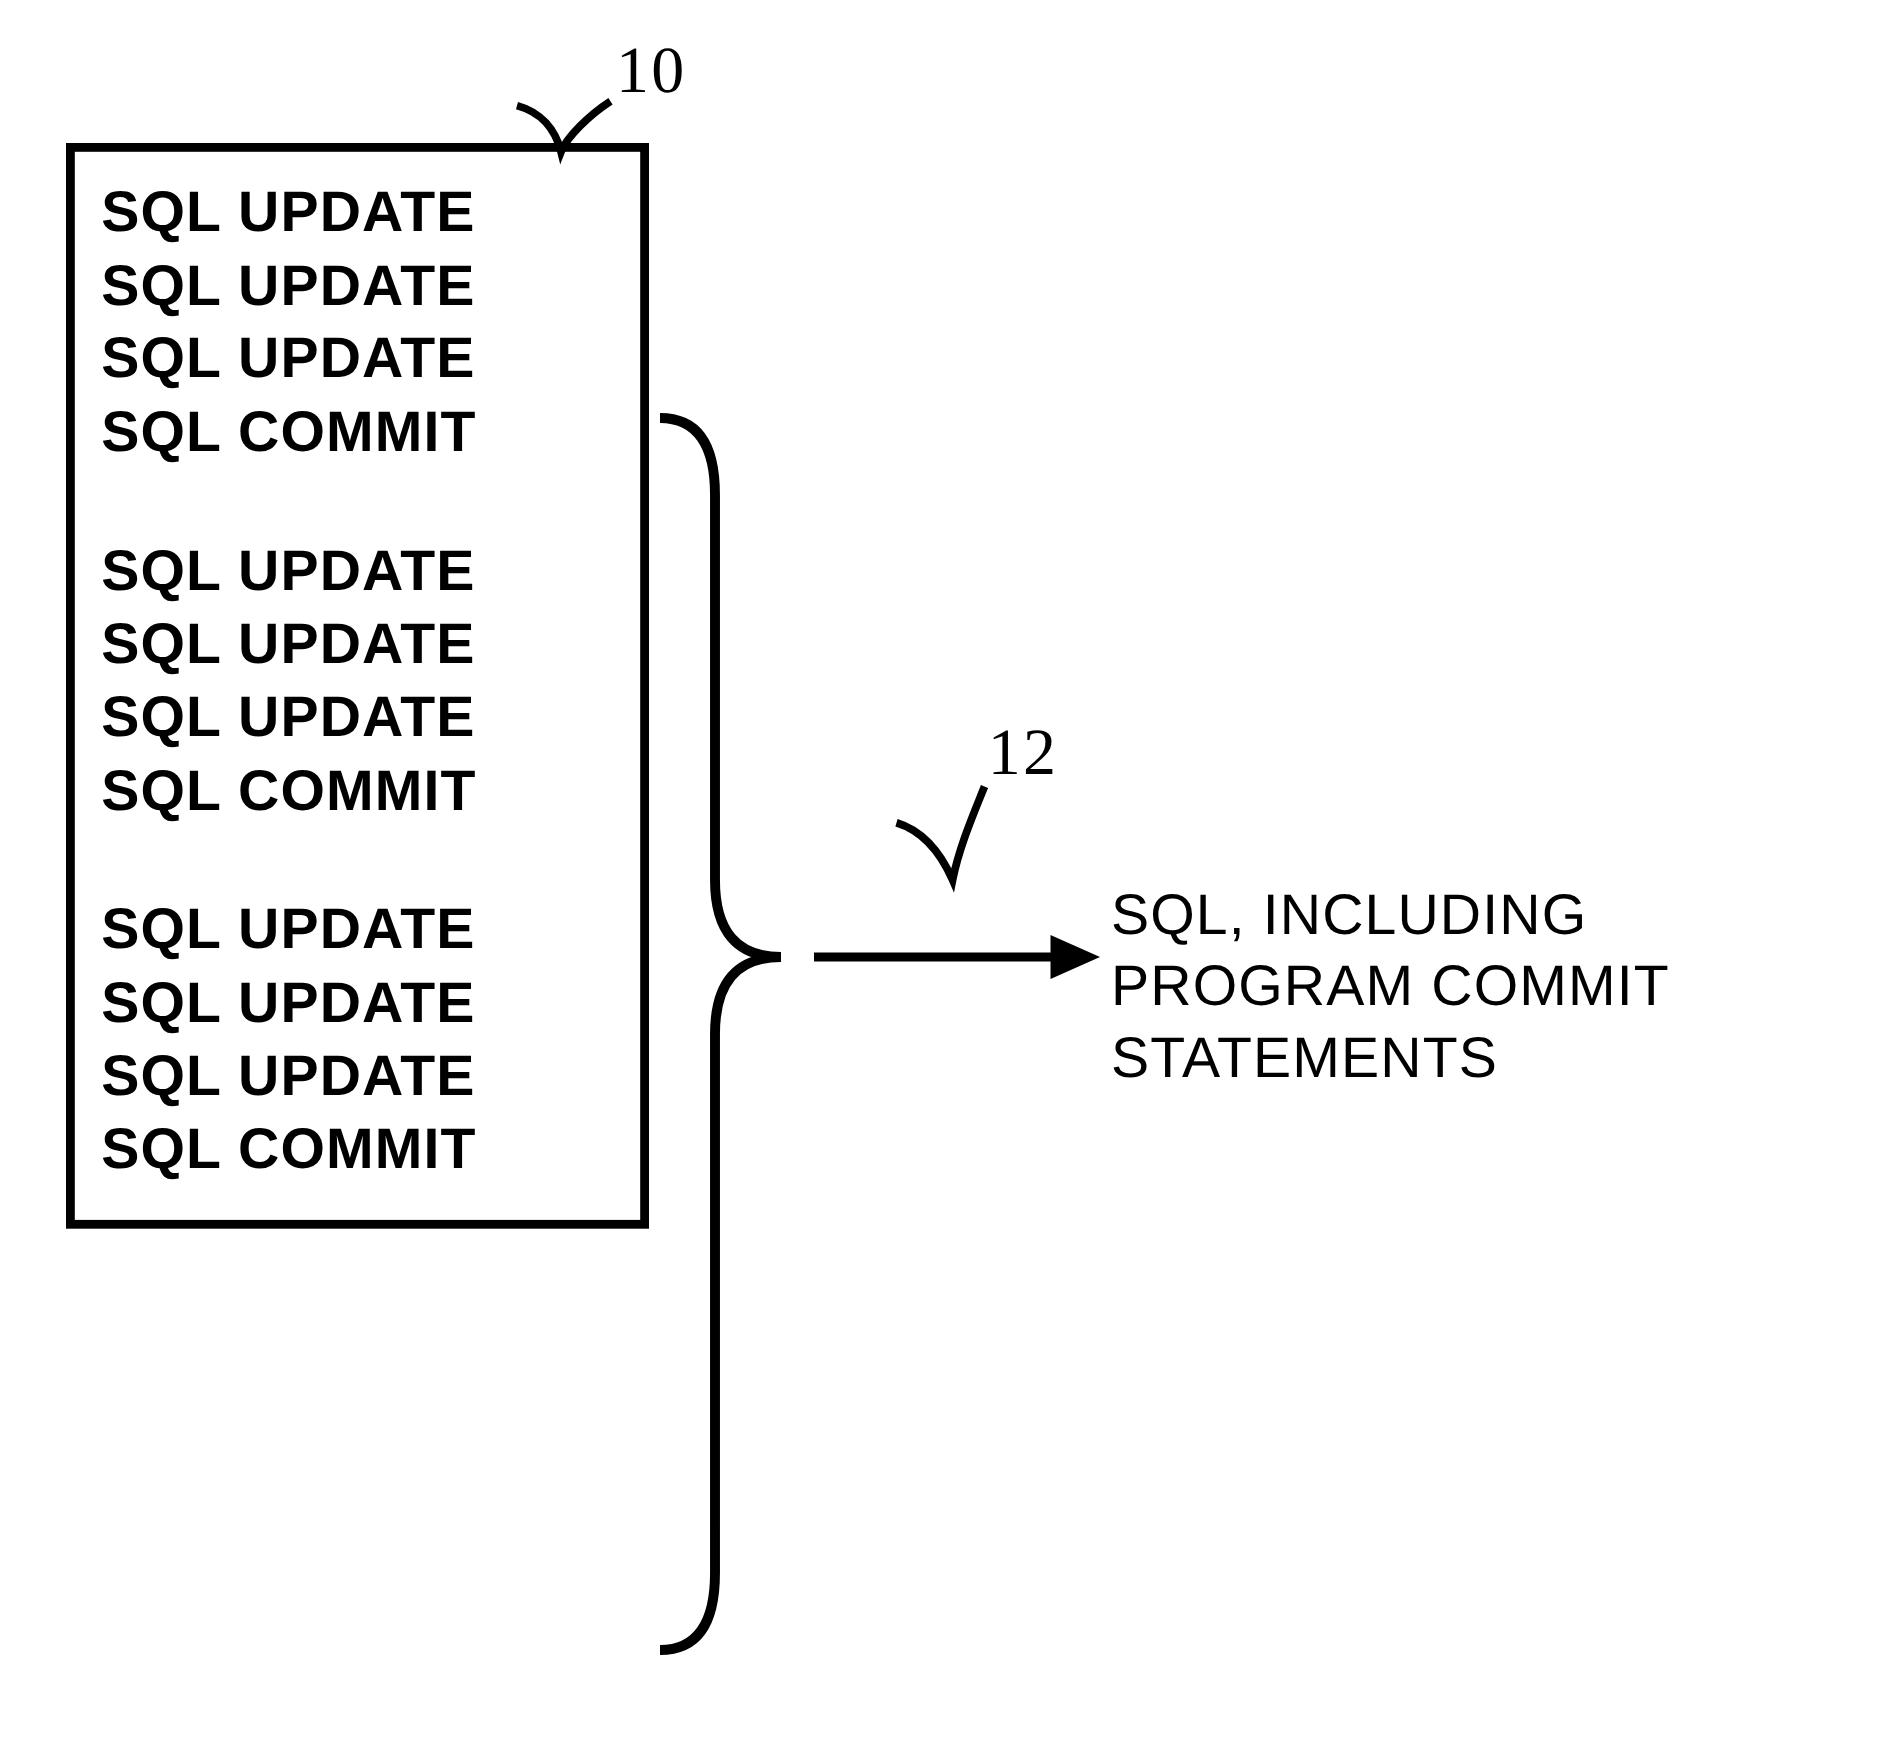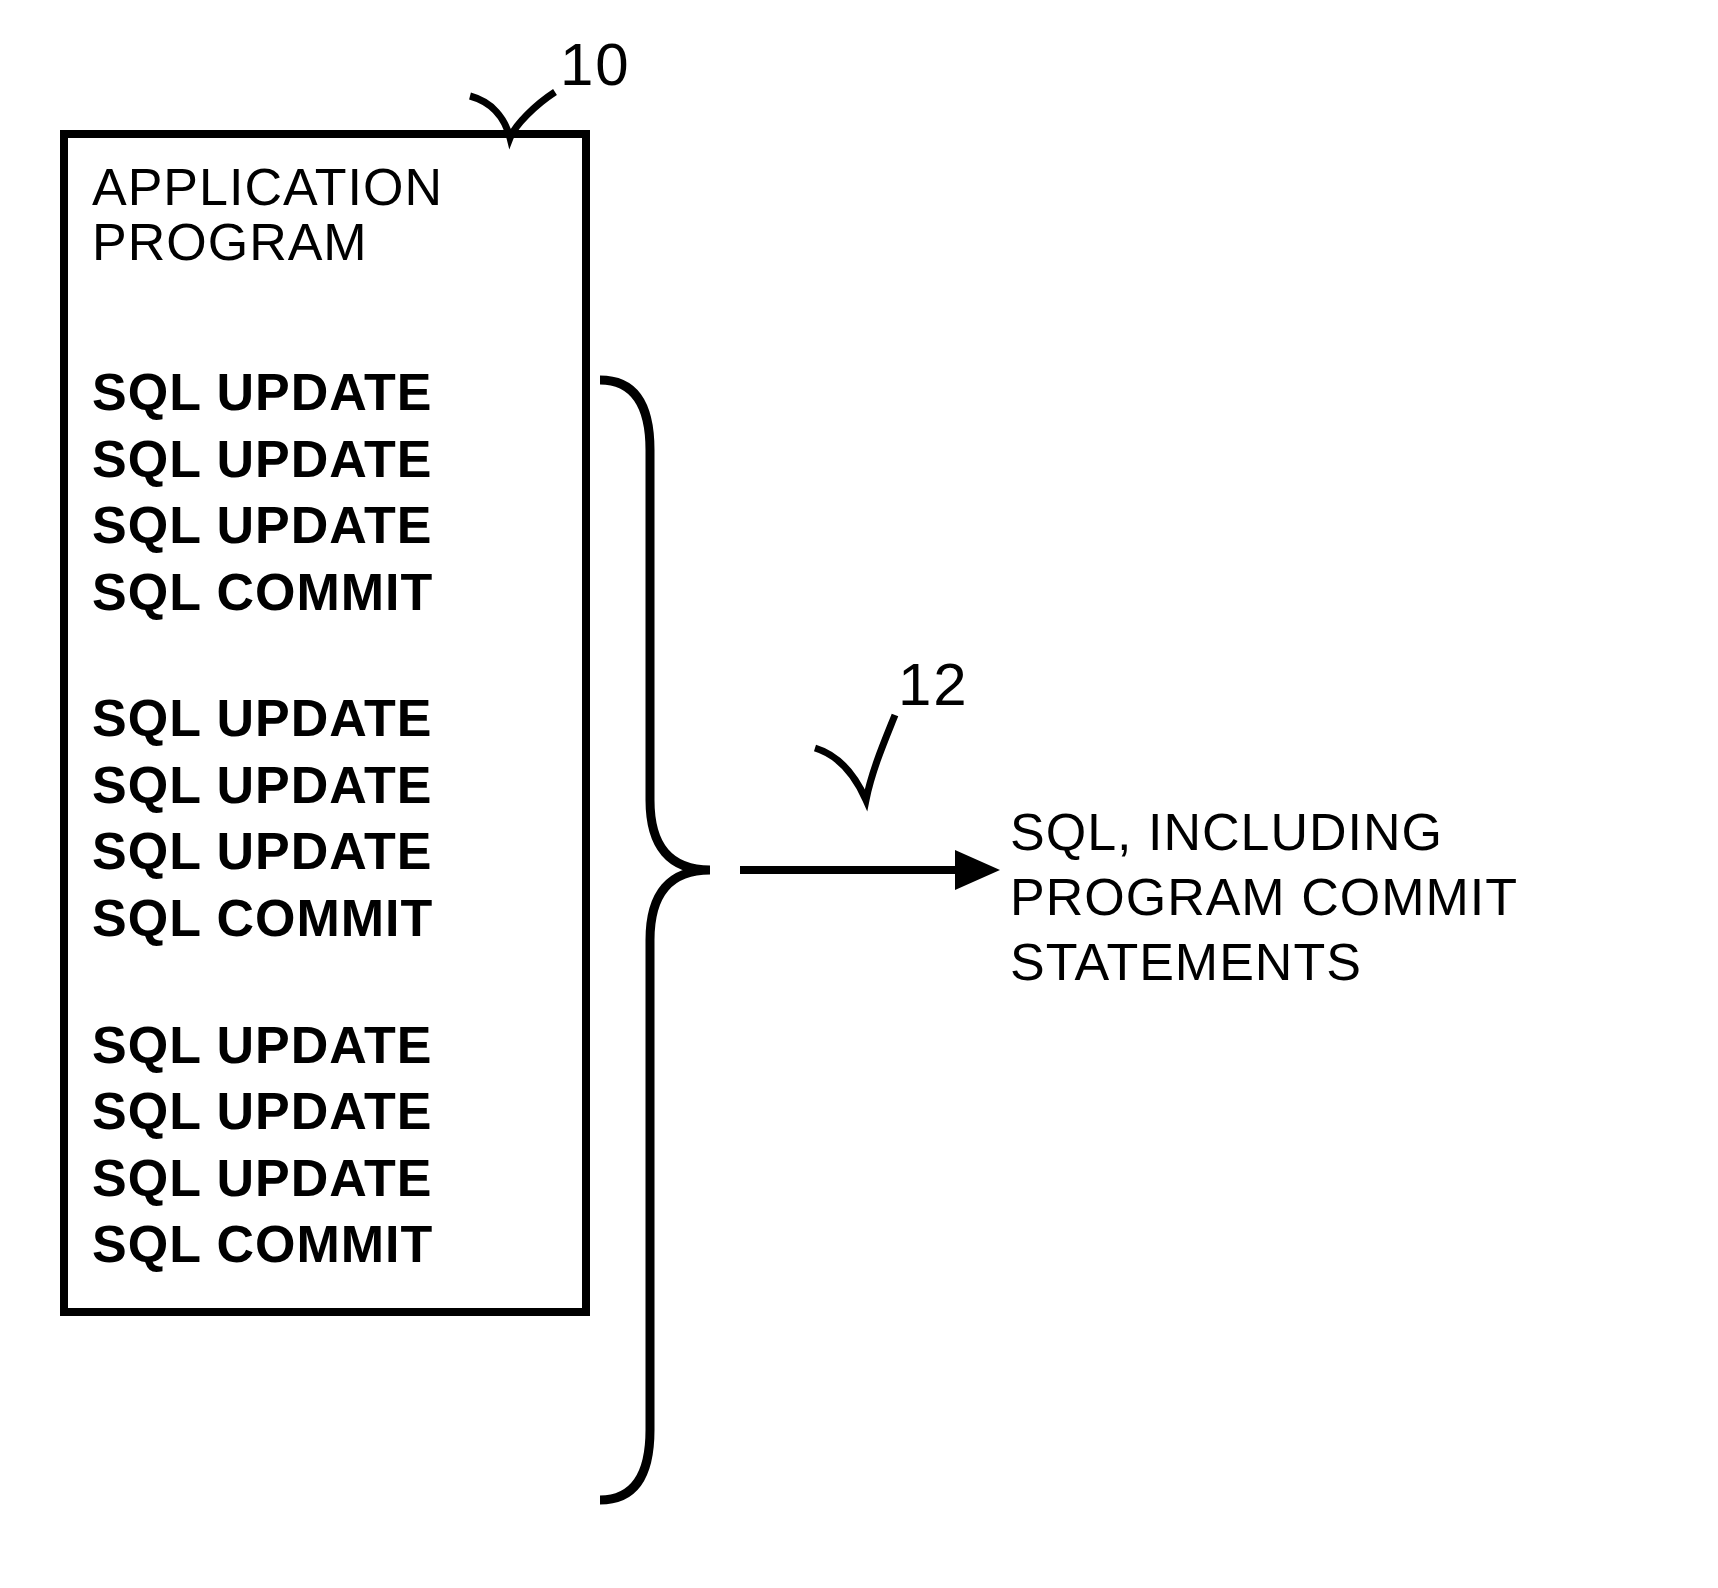--- a/index.html
+++ b/index.html
@@ -45,20 +45,21 @@
     line-height: 1.28;
     letter-spacing: 1px;
     white-space: nowrap;
   }
 
   
   .ref {
     position: absolute;
     font-size: 60px;
     letter-spacing: 2px;
+    font-family: Liberation Serif, serif;
   }
   .ref-10 { left: 560px; top: 30px; }
   .ref-12 { left: 898px; top: 650px; }
 
   
   .overlay {
     position: absolute;
     left: 0;
     top: 0;
     width: 1718px;
@@ -93,22 +94,20 @@
   }
 </style>
 </head>
 <body>
 
 <div class="stage">
 
   <div class="ref ref-10">10</div>
 
   <div class="app-box">
-    <div class="app-title">APPLICATION
-PROGRAM</div>
 
     <div class="stmt-block">
       <div class="stmt">SQL  UPDATE</div>
       <div class="stmt">SQL  UPDATE</div>
       <div class="stmt">SQL  UPDATE</div>
       <div class="stmt">SQL  COMMIT</div>
     </div>
 
     <div class="stmt-block">
       <div class="stmt">SQL  UPDATE</div>

